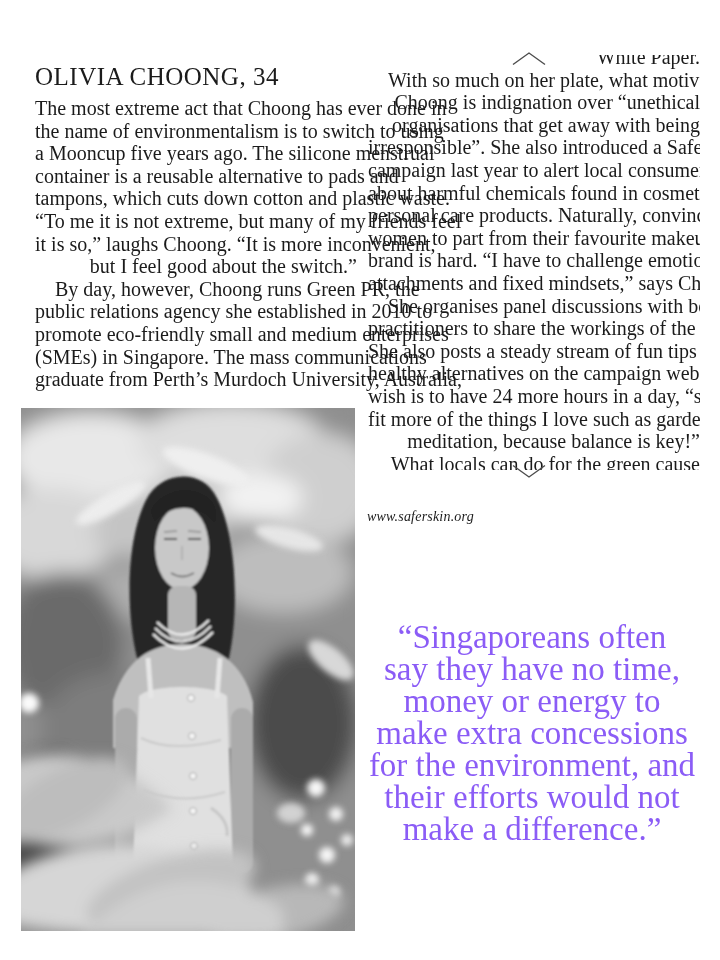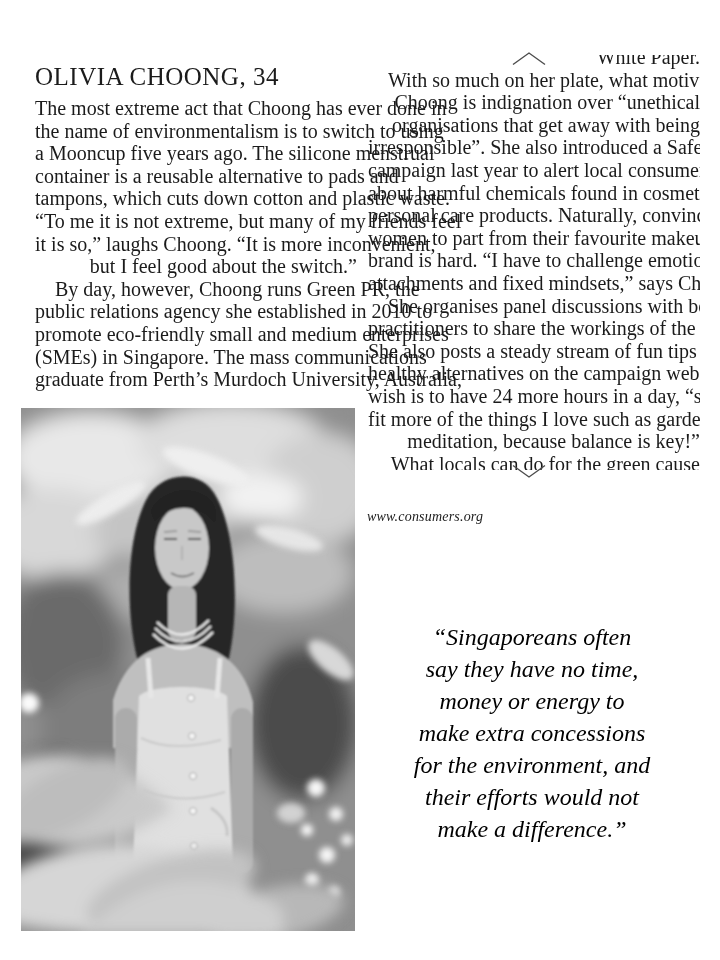--- a/index.html
+++ b/index.html
@@ -24,22 +24,22 @@
   .scroll-pane .inner { margin-top:-9px; }
   .chevron { position:absolute; left:512px; width:34px; height:15px; cursor:pointer; }
   .chevron-up   { top:51px; }
   .chevron-down { top:464px; }
   .website {
     position:absolute; left:367px; top:509px;
     font-style:italic; font-size:14px; letter-spacing:0.2px; white-space:pre;
   }
   .pull-quote {
     position:absolute; left:358px; top:621px; width:348px;
-    text-align:center; font-style:italic; font-size:24px; line-height:32px;
-    white-space:pre; color:#000000;
+    text-align:center; font-size:33px; line-height:32px;
+    white-space:pre; color:#8b5cf6;
   }
   .photo {
     position:absolute; left:21px; top:408px; width:334px; height:523px;
     overflow:hidden; background:#8f8f8f;
   }
   .photo svg { display:block; }
 </style>
 </head>
 <body>
 
@@ -84,21 +84,21 @@
   </div>
 
   <svg class="chevron chevron-up" viewBox="0 0 34 15">
     <polyline points="1,13.5 17,2 33,13.5" fill="none" stroke="#4d4d4d" stroke-width="1.4"></polyline>
   </svg>
 
   <svg class="chevron chevron-down" viewBox="0 0 34 15">
     <polyline points="1,1.5 17,13 33,1.5" fill="none" stroke="#4d4d4d" stroke-width="1.4"></polyline>
   </svg>
 
-  <div class="website">www.consumers.org</div>
+  <div class="website">www.saferskin.org</div>
 
   <div class="pull-quote">“Singaporeans often
 say they have no time,
 money or energy to
 make extra concessions
 for the environment, and
 their efforts would not
 make a difference.”</div>
 
   <div class="photo">

